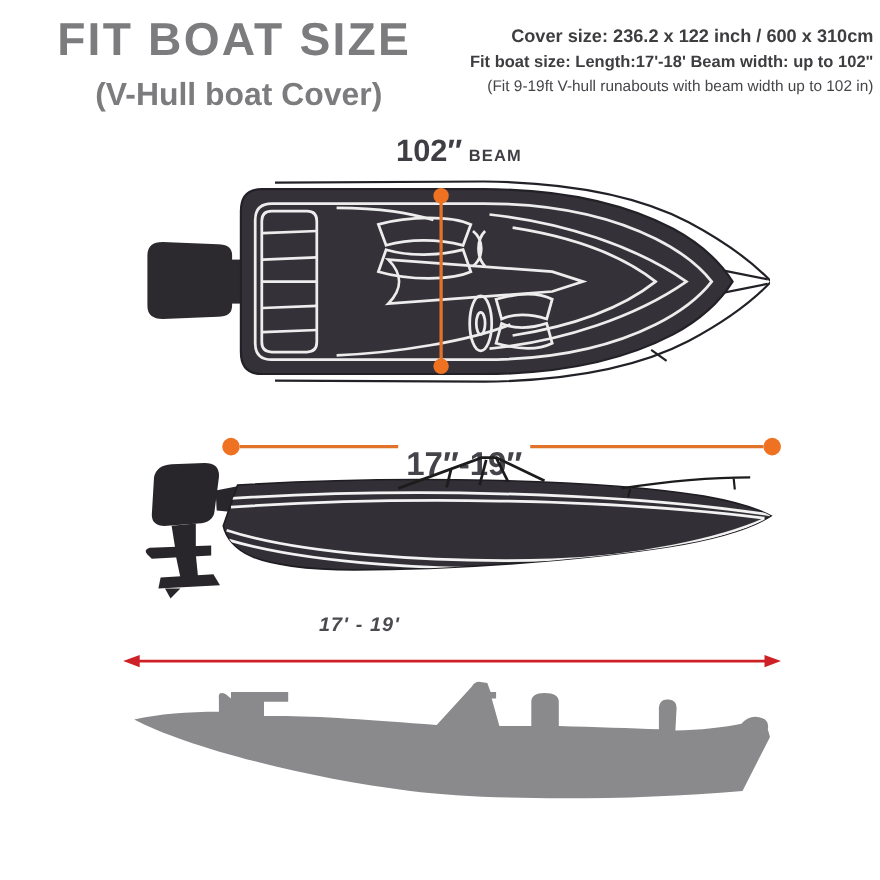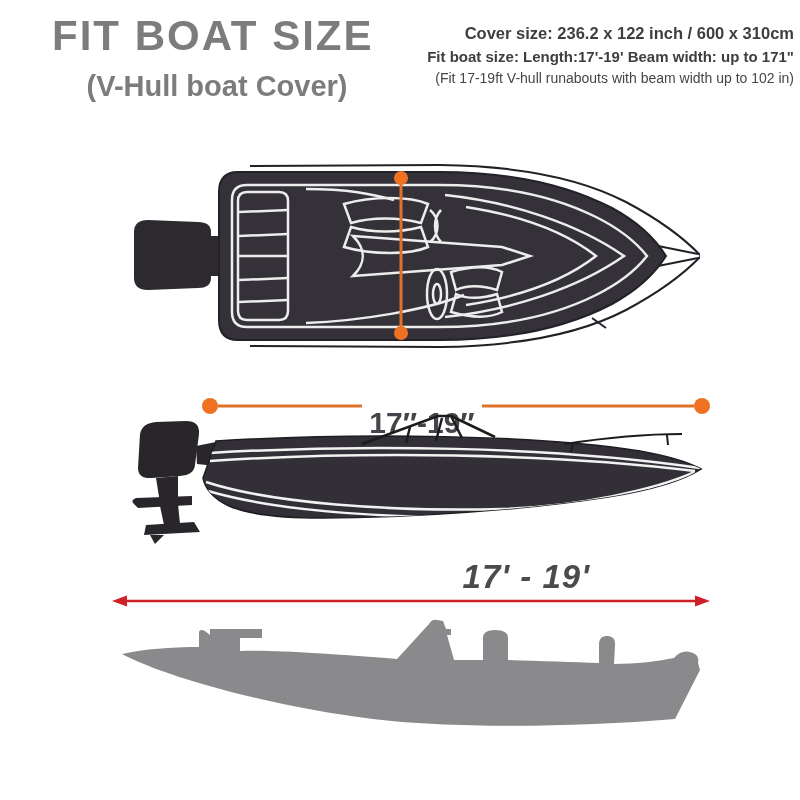--- a/index.html
+++ b/index.html
@@ -28,40 +28,44 @@
     left:360px;top:121px;display:flex;align-items:baseline;gap:6px;
     color:#403e44;white-space:nowrap;
   }
   .beam-value{font-size:28px;font-weight:700;}
   .beam-unit{font-size:15px;font-weight:700;letter-spacing:1px;}
   .mid-length-label{
     left:272px;top:364px;width:300px;text-align:center;
     font-size:30px;font-weight:700;color:#46444a;white-space:nowrap;margin-top:42px;
   }
   .bottom-length-label{
-    left:290px;top:558px;width:300px;text-align:right;
-    font-size:33px;font-weight:700;font-style:italic;color:#4c4a4e;
+    left:290px;top:558px;width:300px;text-align:left;
+    font-size:18px;font-weight:700;font-style:italic;color:#4c4a4e;
     letter-spacing:1px;white-space:nowrap;
   }
   svg{display:block;}
 </style>
 </head>
 <body>
 
 <div class="canvas">
 
   <div class="abs subtitle">(V-Hull boat Cover)</div>
   <div class="abs title">FIT BOAT SIZE</div>
 
   <div class="abs spec-box">
     <div class="spec-line spec-bold">Cover size: 236.2 x 122 inch / 600 x 310cm</div>
-    <div class="spec-line spec-bold l2">Fit boat size: Length:17'-19' Beam width: up to 171"</div>
-    <div class="spec-line spec-note">(Fit 17-19ft V-hull runabouts with beam width up to 102 in)</div>
+    <div class="spec-line spec-bold l2">Fit boat size: Length:17'-18' Beam width: up to 102"</div>
+    <div class="spec-line spec-note">(Fit 9-19ft V-hull runabouts with beam width up to 102 in)</div>
   </div>
 
+  <div class="abs beam-label">
+    <span class="beam-value">102″</span>
+    <span class="beam-unit">BEAM</span>
+  </div>
 
   <svg class="abs" style="left:110px;top:162px;" width="590" height="188" viewBox="0 0 590 188">
 
     <g stroke="#232127" stroke-width="2" fill="none">
       <path d="M140,4 L330,3 C412,4 472,17 516,40 C546,56 572,74 591,94 C572,114 546,132 516,148 C472,171 412,184 330,185 L140,184"></path>
       <path d="M548,84 L588,92 M548,104 L588,96"></path>
       <path d="M482,156 L496,166"></path>
     </g>
 
     <g fill="#2c2a2f">

